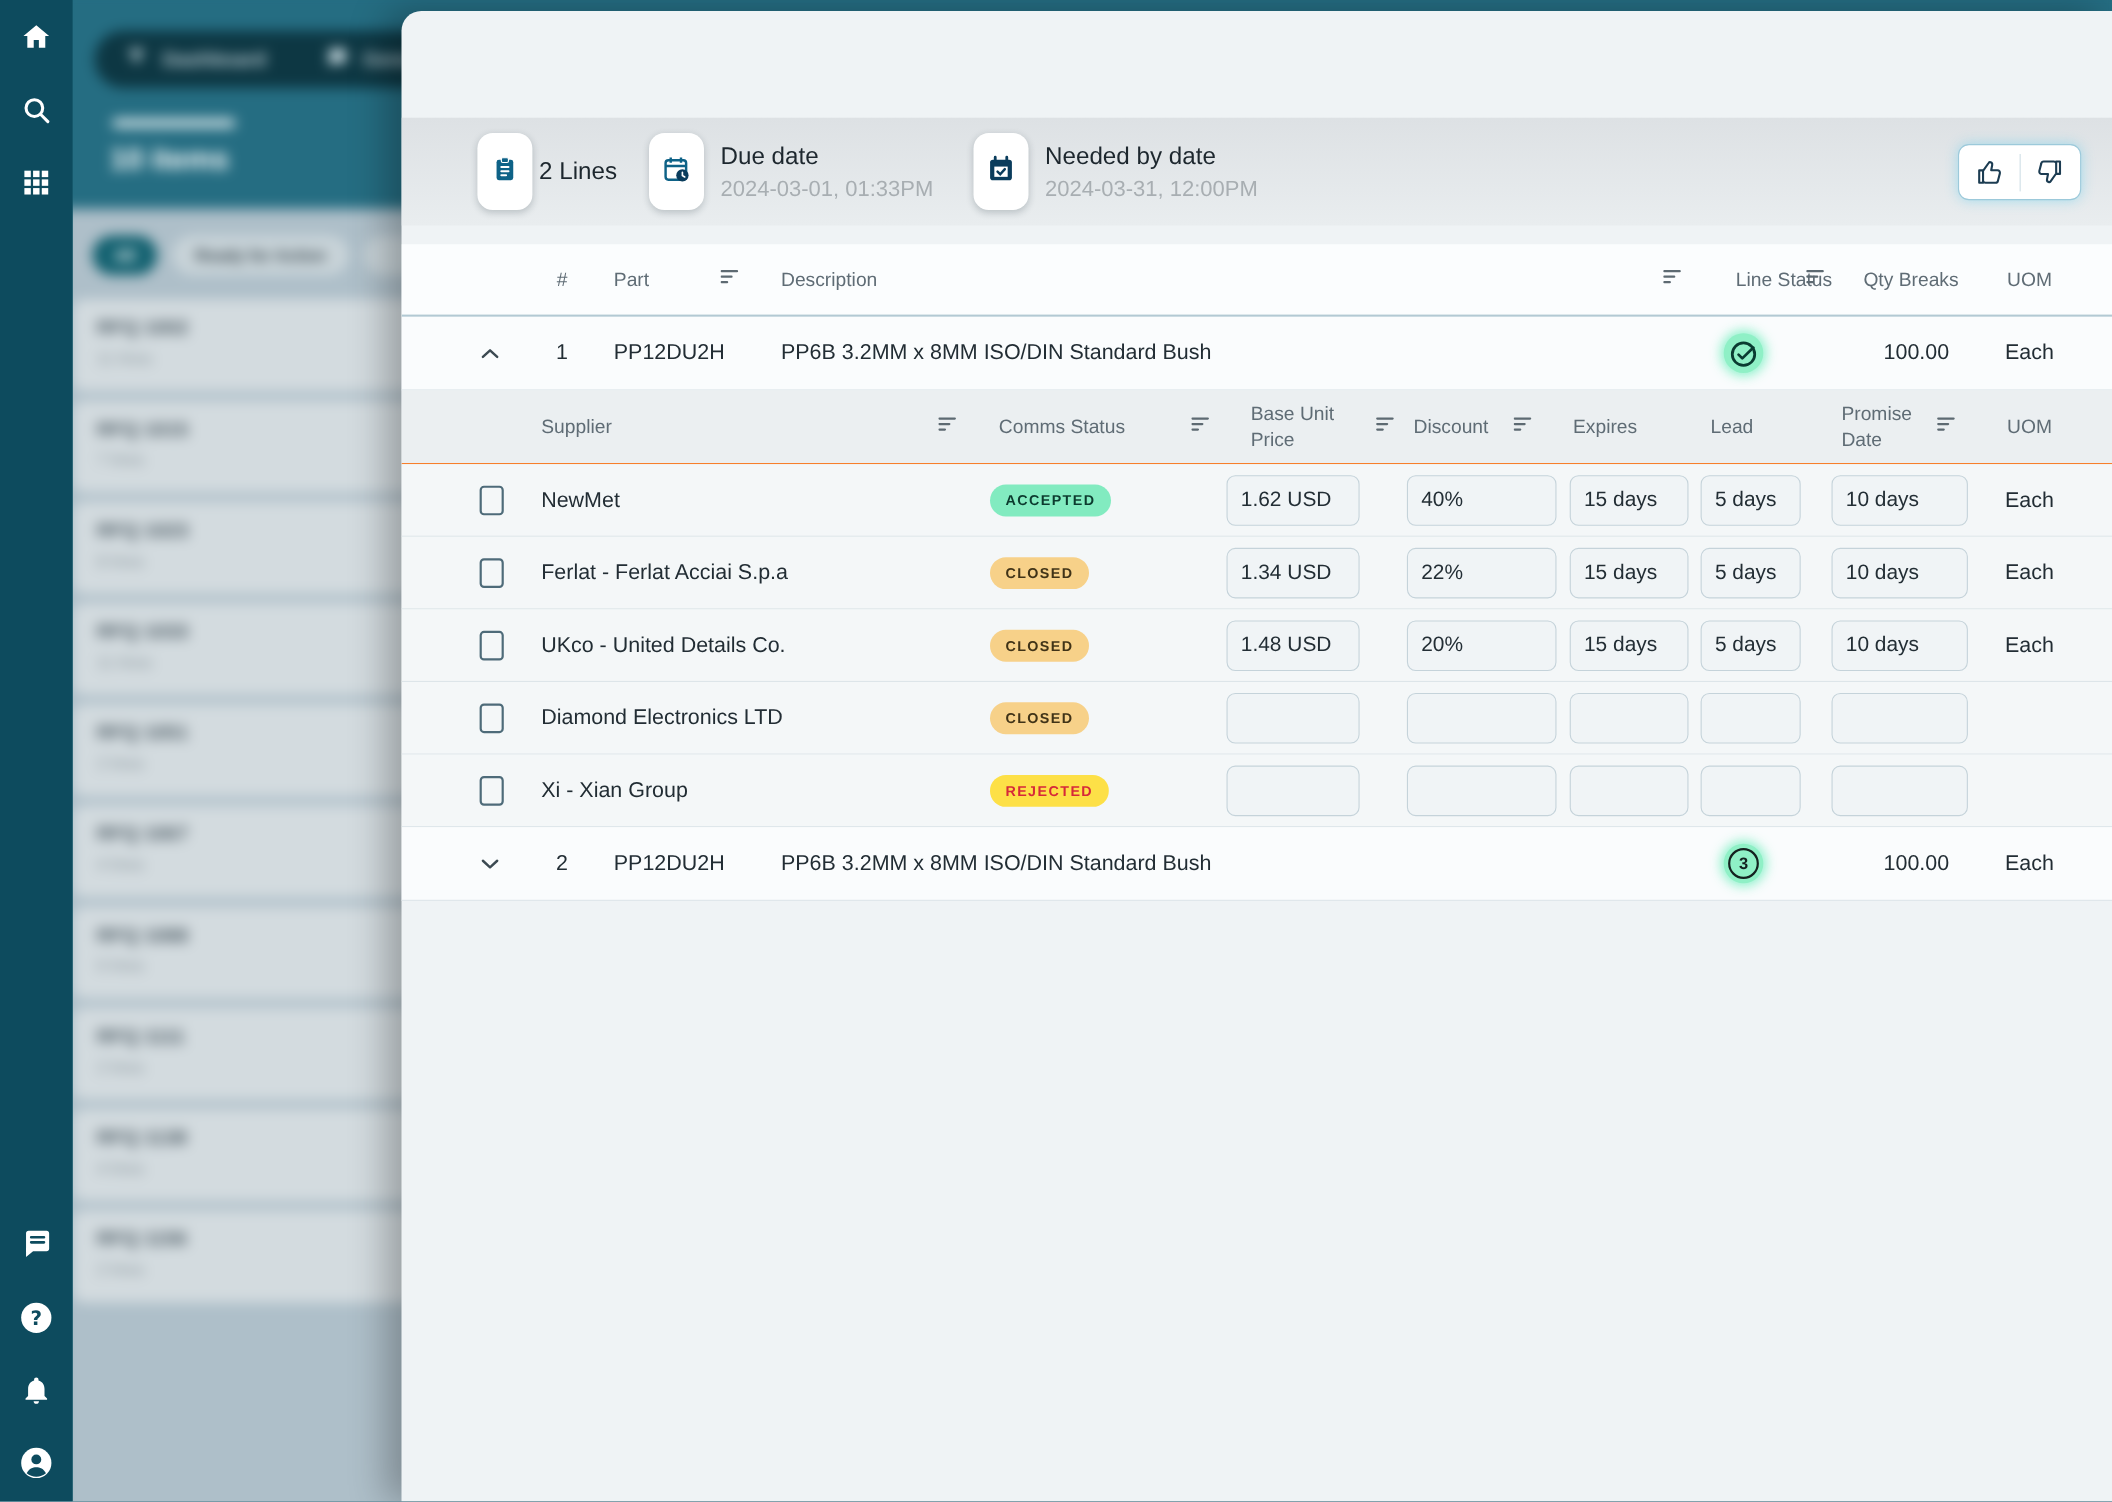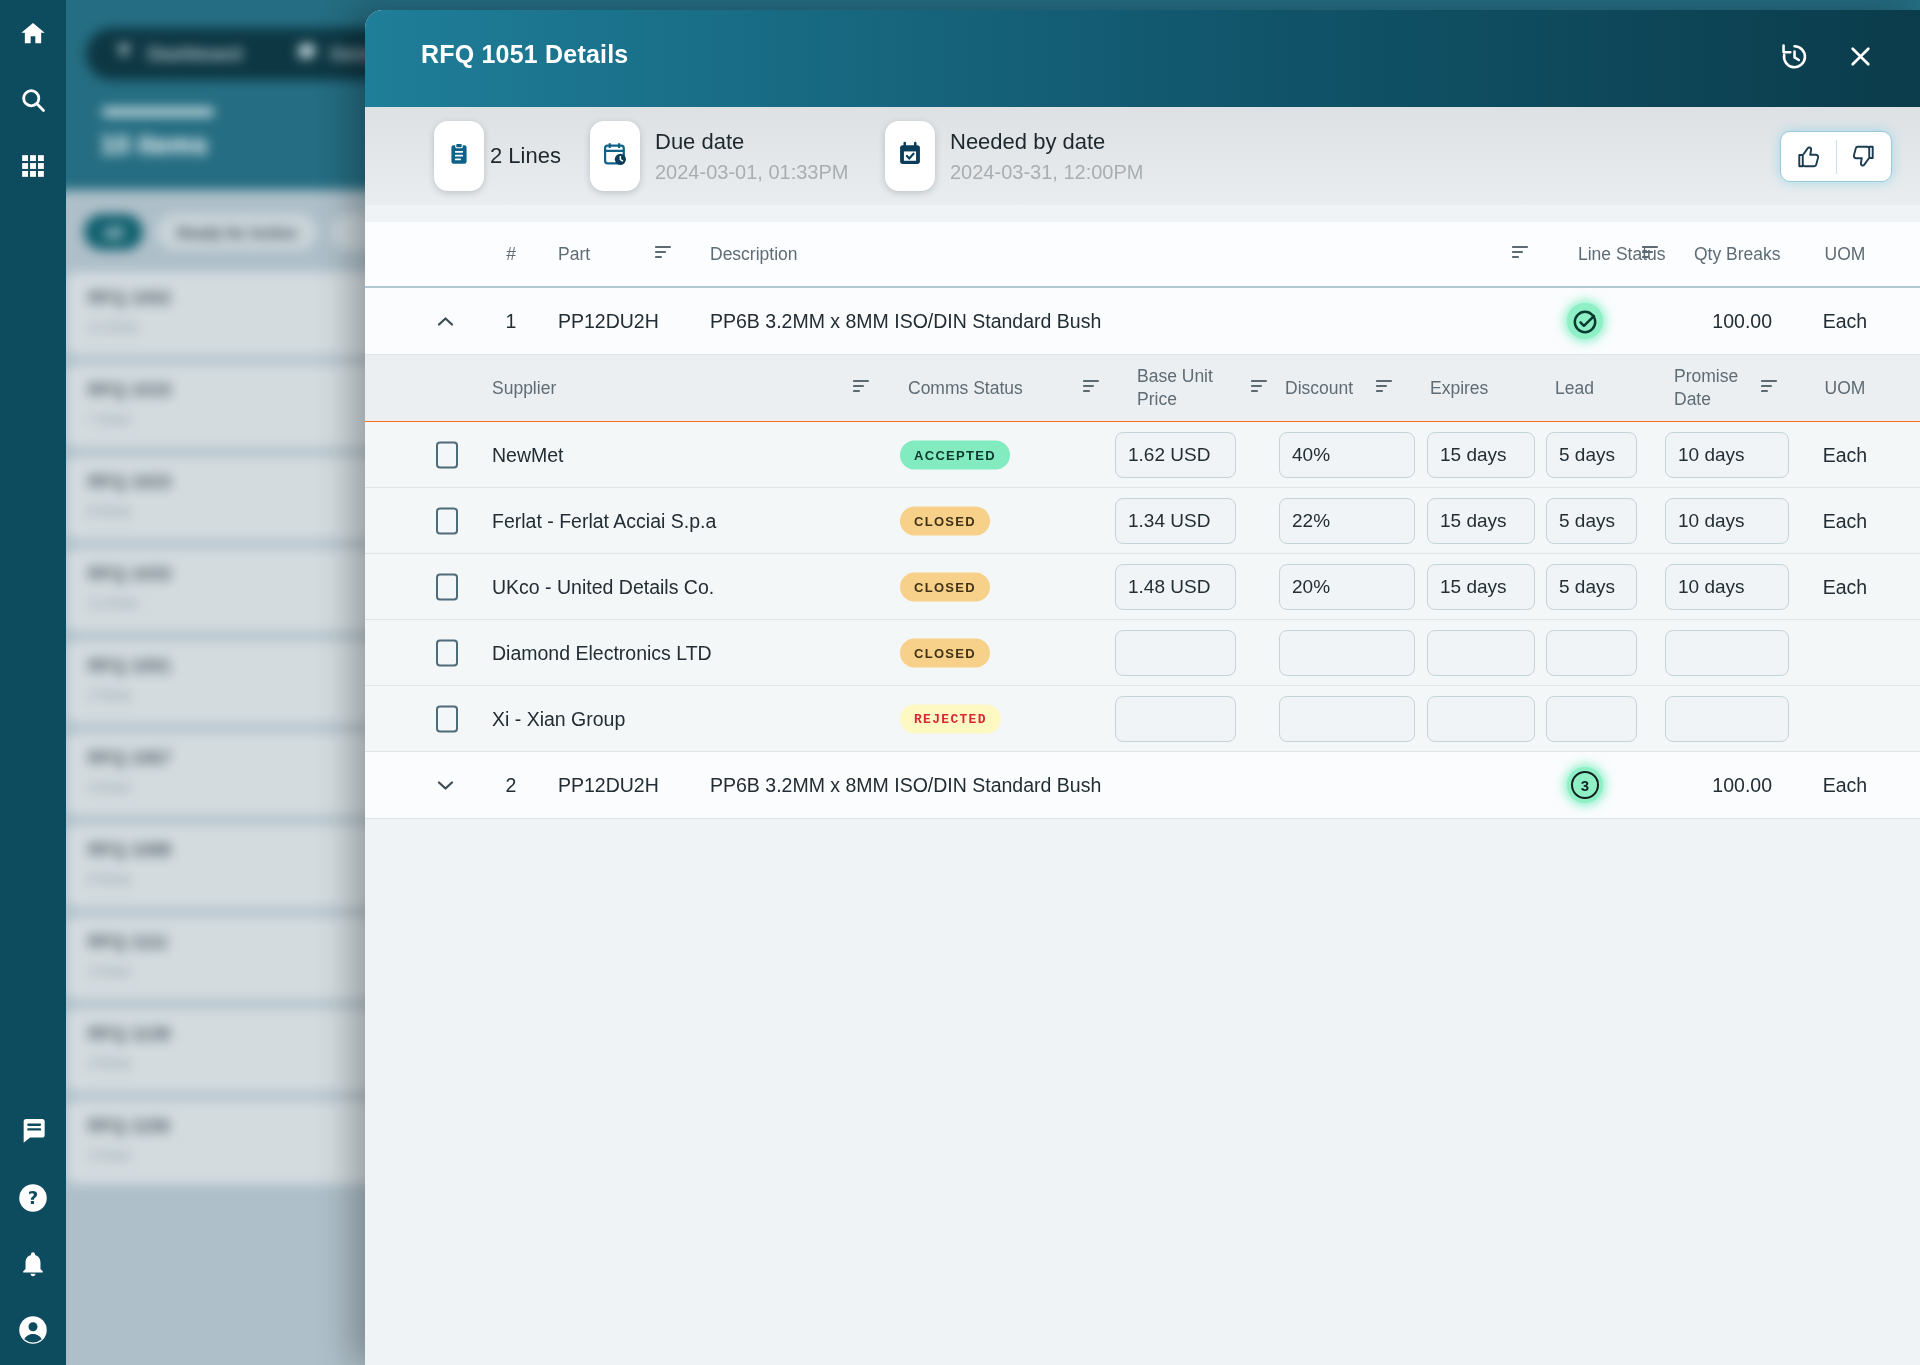--- a/index.html
+++ b/index.html
@@ -100,21 +100,21 @@
   .sh-uom{left:1440px;width:80px;text-align:center}
   
   .c-check{left:71px} .c-name{left:127px} .c-badge{left:535px}
   .c-in1{left:750px;width:121px} .c-in2{left:914px;width:136px} .c-in3{left:1062px;width:108px}
   .c-in4{left:1181px;width:91px} .c-in5{left:1300px;width:124px} .c-uom{left:1440px;width:80px;text-align:center}
 
   .checkbox { display:block; width:22px; height:27px; border:2px solid #4e6b79; border-radius:4px; cursor:pointer; }
   .badge { display:inline-block; padding:7px 14px; border-radius:15px; font-size:13px; font-weight:700; letter-spacing:1.3px; }
   .badge--accepted { background:#82ebc0; color:#0c3a2e; }
   .badge--closed { background:#f7d189; color:#403317; }
-  .badge--rejected { background:#fef9c3; color:#d62839;font-family:Liberation Mono, monospace; }
+  .badge--rejected { background:#fde047; color:#d62839; }
   .cellbox { height:46px; border:1px solid #c5d3da; border-radius:8px; background:#f0f4f6;
              font-family:"Liberation Sans",sans-serif; font-size:19px; color:#232e35; padding:0 12px; width:100%; outline:none; }
   .glow { display:flex; width:36px; height:36px; border-radius:50%; align-items:center; justify-content:center;
           background:#8ff0c6; box-shadow:0 0 10px 3px rgba(125,240,195,.85); }
   .numcirc { width:28px; height:28px; border-radius:50%; border:2.5px solid #14211f; color:#132220;
              font-size:15px; font-weight:700; display:flex; align-items:center; justify-content:center; background:transparent; }
 </style>
 </head>
 <body>
 
@@ -237,35 +237,20 @@
       <svg width="30" height="30" viewBox="0 0 24 24">
           <circle cx="12" cy="12" r="11" fill="#fff"></circle>
           <circle cx="12" cy="9.4" r="3.6" fill="#0d4b5e"></circle>
           <path d="M5 19.4c1.6-3.2 4.4-4.3 7-4.3s5.4 1.1 7 4.3a11 11 0 0 1-14 0z" fill="#0d4b5e"></path>
         </svg>
     </span>
   </div>
 
   <div class="panel">
 
-    <div class="p-header">
-      <div class="p-title">RFQ 1051 Details</div>
-      <button class="hbtn hbtn--history">
-        <svg width="31" height="31" viewBox="0 0 24 24" fill="none" stroke="#fff" stroke-width="2" stroke-linecap="round" stroke-linejoin="round">
-            <path d="M12.8 4.1a8.1 8.1 0 1 1-8 6.6"></path>
-            <path d="M4.3 3.5v5.2h5.2"></path>
-            <path d="M12.8 8.2v4.5l3.3 2"></path>
-          </svg>
-      </button>
-      <button class="hbtn hbtn--close">
-        <svg width="25" height="25" viewBox="0 0 24 24" stroke="#fff" stroke-width="2.6" stroke-linecap="round">
-            <path d="M4.5 4.5l15 15M19.5 4.5l-15 15"></path>
-          </svg>
-      </button>
-    </div>
 
     <div class="infobar">
       <div class="icard icard--lines">
         <span>
           <svg width="26" height="26" viewBox="0 0 24 24">
               <rect x="5" y="4" width="14" height="17" rx="2" fill="#0e6287"></rect>
               <rect x="9" y="2.2" width="6" height="4" rx="1.2" fill="#0e6287" stroke="#fff" stroke-width="1"></rect>
               <path d="M9 10h6M9 13.5h6M9 17h4" stroke="#fff" stroke-width="1.7" stroke-linecap="round"></path>
             </svg>
         </span>

